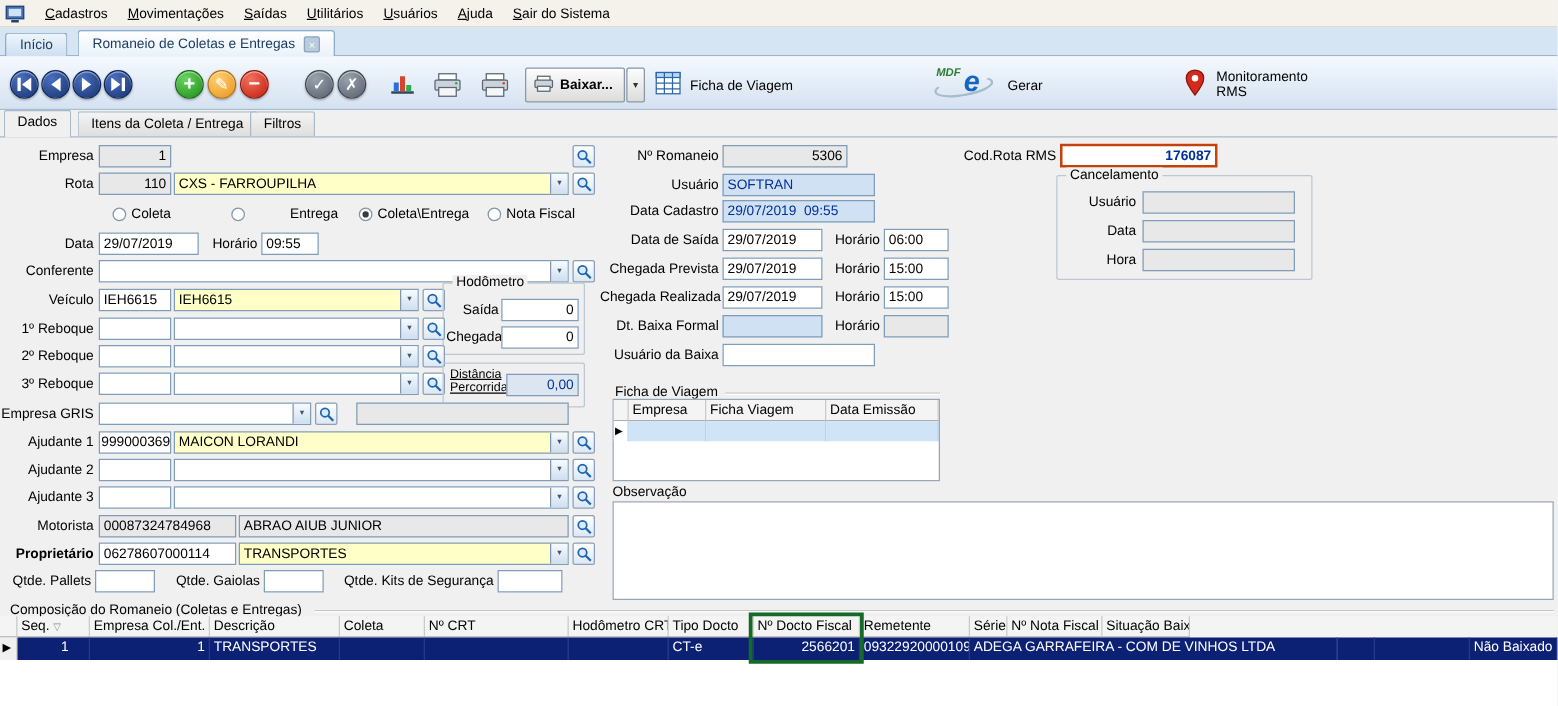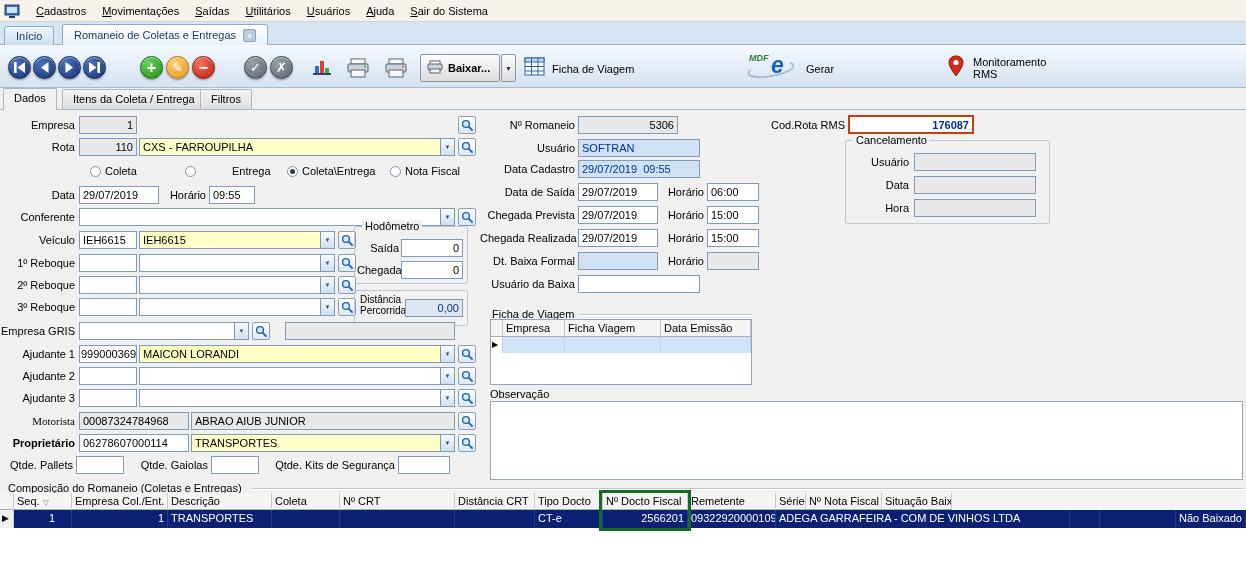--- a/index.html
+++ b/index.html
@@ -322,21 +322,21 @@
         <span class="dd">▼</span>
     </div>
     <div class="magbtn" style="left:338px; top:210px;">
         <svg width="13" height="13" viewBox="0 0 13 13">
           <circle cx="5" cy="5" r="3.4" fill="#dceaf8" stroke="#1c64b4" stroke-width="1.4"></circle>
           <line x1="7.6" y1="7.6" x2="11.6" y2="11.6" stroke="#1c64b4" stroke-width="1.8"></line>
         </svg>
       </div>
 
     <div class="gbox" style="left:354px; top:202px; width:114px; height:36px;">
-      <div style="position:absolute; left:5px; top:3px; font-size:10px; line-height:11px;">
+      <div style="position:absolute; left:5px; top:3px; font-size:10px; line-height:11px;text-decoration:underline;">
         <div>Distância</div>
         <div>Percorrida</div>
       </div>
       <div class="fld num" style="left:50px; width:58px; top:8px; background:#dde6f0; color:#0033a0;">0,00</div>
     </div>
 
     <div class="lbl" style="left:0; width:75px; top:236px;">Empresa GRIS</div>
     <div class="fld combo" style="left:79px; width:170px; top:234px;">
       <span class="cval"></span>
         <span class="dd">▼</span>
@@ -381,21 +381,21 @@
       <span class="cval"></span>
         <span class="dd">▼</span>
     </div>
     <div class="magbtn" style="left:458px; top:301px;">
         <svg width="13" height="13" viewBox="0 0 13 13">
           <circle cx="5" cy="5" r="3.4" fill="#dceaf8" stroke="#1c64b4" stroke-width="1.4"></circle>
           <line x1="7.6" y1="7.6" x2="11.6" y2="11.6" stroke="#1c64b4" stroke-width="1.8"></line>
         </svg>
       </div>
 
-    <div class="lbl" style="left:0; width:75px; top:326px;font-family:Liberation Serif, serif;">Motorista</div>
+    <div class="lbl" style="left:0; width:75px; top:326px;">Motorista</div>
     <div class="fld gray" style="left:79px; width:110px; top:324px;">00087324784968</div>
     <div class="fld gray" style="left:191px; width:264px; top:324px;">ABRAO AIUB JUNIOR</div>
     <div class="magbtn" style="left:458px; top:324px;">
         <svg width="13" height="13" viewBox="0 0 13 13">
           <circle cx="5" cy="5" r="3.4" fill="#dceaf8" stroke="#1c64b4" stroke-width="1.4"></circle>
           <line x1="7.6" y1="7.6" x2="11.6" y2="11.6" stroke="#1c64b4" stroke-width="1.8"></line>
         </svg>
       </div>
 
     <div class="lbl" style="left:0; width:75px; top:348px;font-weight:bold;">Proprietário</div>
@@ -487,21 +487,21 @@
     <div class="sect-line" style="left:252px; right:3px; top:400px;"></div>
 
     <div style="position:absolute; left:0; top:405px; width:1246px;">
       <div class="grid-h">
         <div class="gh" style="width:14px;"></div>
         <div class="gh" style="width:58px;"><span>Seq.</span><span class="sort">▽</span></div>
         <div class="gh" style="width:96px;">Empresa Col./Ent.</div>
         <div class="gh" style="width:104px;">Descrição</div>
         <div class="gh" style="width:68px;">Coleta</div>
         <div class="gh" style="width:115px;">Nº CRT</div>
-        <div class="gh" style="width:80px;">Distância CRT</div>
+        <div class="gh" style="width:80px;">Hodômetro CRT</div>
         <div class="gh" style="width:68px;">Tipo Docto</div>
         <div class="gh" style="width:85px;">Nº Docto Fiscal</div>
         <div class="gh" style="width:88px;">Remetente</div>
         <div class="gh" style="width:30px;">Série</div>
         <div class="gh" style="width:76px;">Nº Nota Fiscal</div>
         <div class="gh" style="width:70px;">Situação Baixa</div>
       </div>
       <div class="grid-r selrow">
         <div class="gc m" style="width:14px; padding:1px 2px; font-size:9px;">▶</div>
         <div class="gc num" style="width:58px; padding-right:16px;">1</div>

